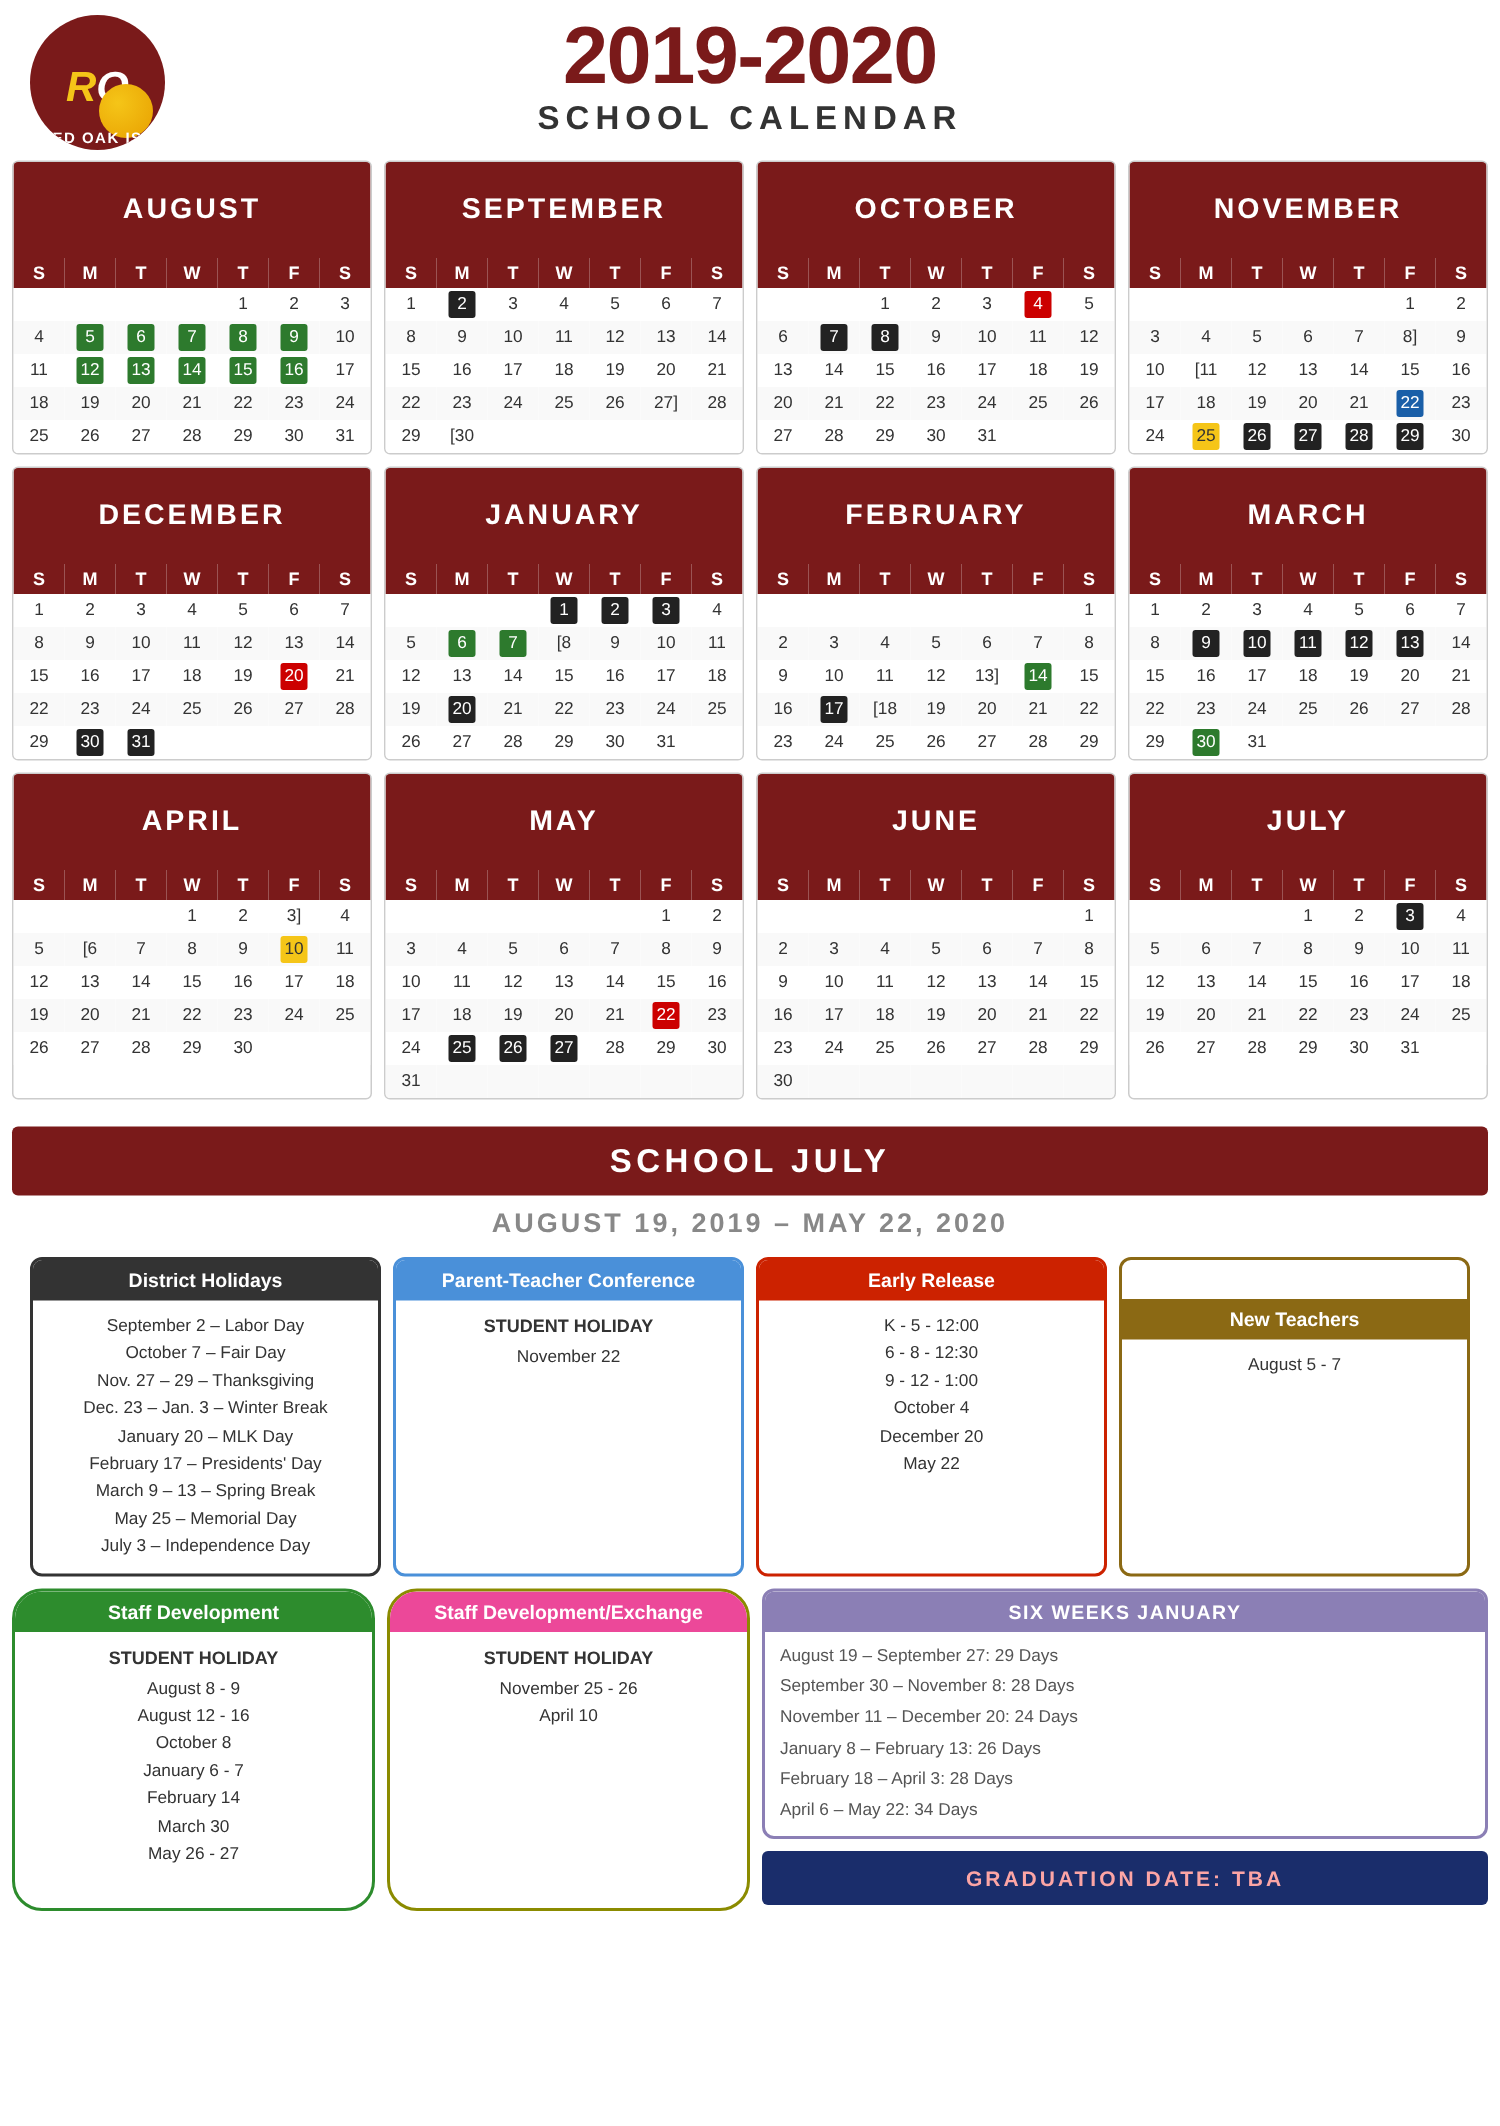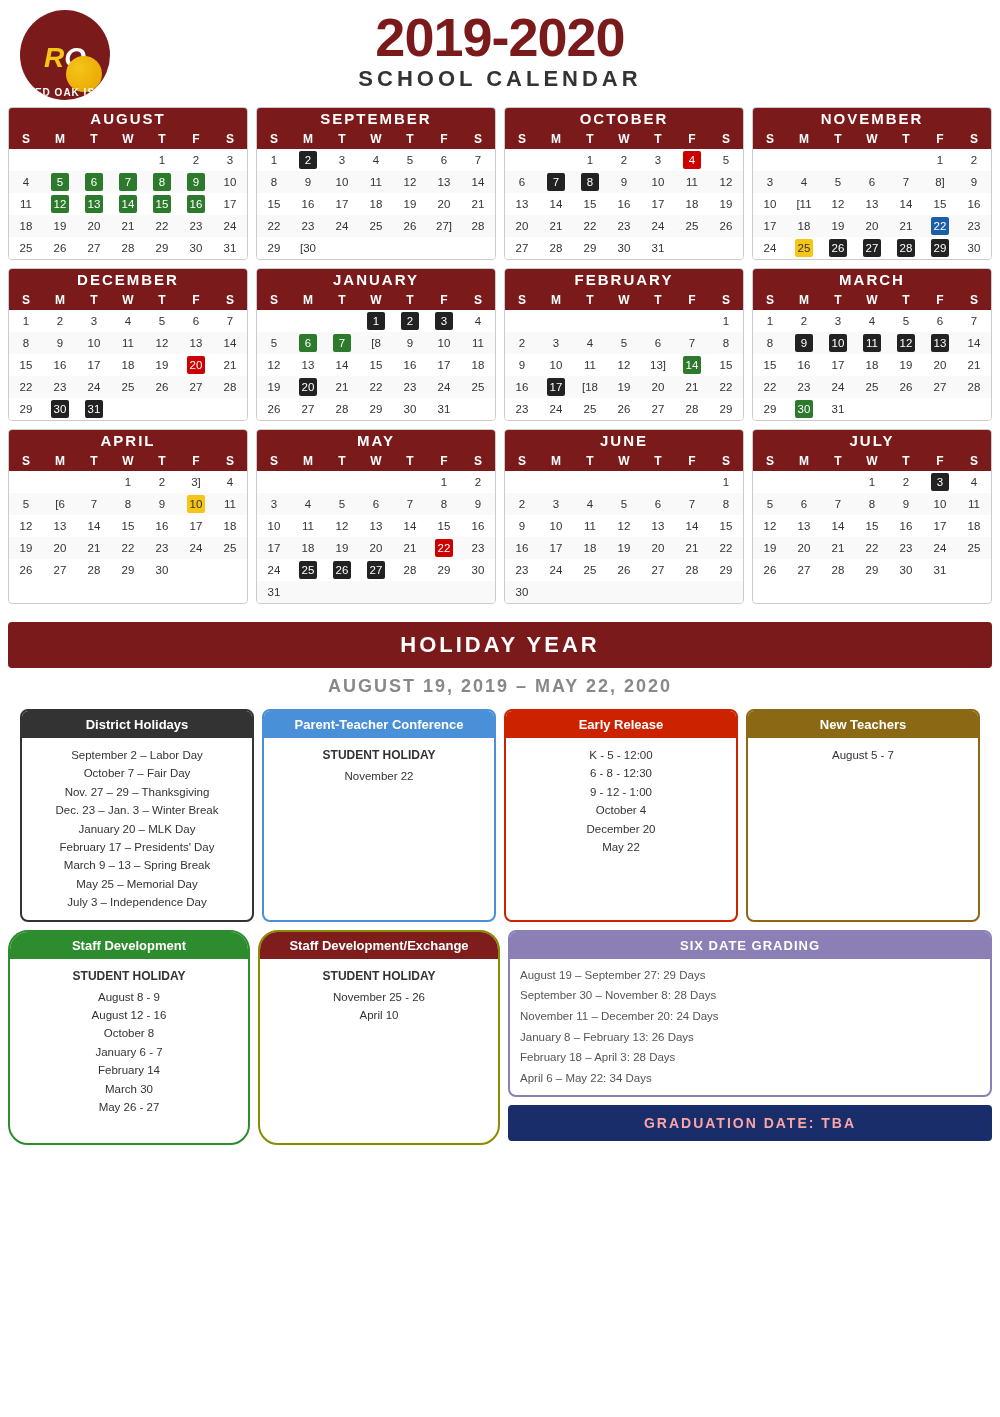--- a/index.html
+++ b/index.html
@@ -13,21 +13,21 @@
     .logo-ro span { color: #f5c518; }
     .logo-ball { width: 36px; height: 36px; background: radial-gradient(circle at 35% 35%, #f5c518, #e8a000); border-radius: 50%; position: absolute; bottom: 8px; right: 8px; }
     .logo-text { font-size: 10px; color: #fff; position: absolute; bottom: 2px; left: 50%; transform: translateX(-50%); white-space: nowrap; font-weight: bold; letter-spacing: 1px; }
     .title-area { text-align: center; }
     .main-title { font-size: 54px; font-weight: 900; color: #7a1a1a; letter-spacing: -1px; line-height: 1; }
     .sub-title { font-size: 22px; font-weight: 700; color: #333; letter-spacing: 4px; margin-top: 2px; }
 
     
     .calendar-grid { display: grid; grid-template-columns: repeat(4, 1fr); gap: 8px; padding: 10px 8px; }
     .month-cal { border: 1px solid #ccc; border-radius: 4px; overflow: hidden; }
-    .month-header { background: #7a1a1a; color: #fff; text-align: center; font-size: 15px; font-weight: 800; padding: 2px 0; letter-spacing: 2px; }
+    .month-header { background: #7a1a1a; color: #fff; text-align: center; font-size: 19px; font-weight: 800; padding: 21px 0; letter-spacing: 2px; }
     .cal-table { width: 100%; border-collapse: collapse; font-size: 12px; }
     .cal-table thead tr { background: #7a1a1a; }
     .cal-table thead th { color: #fff; text-align: center; padding: 3px 0; font-weight: 700; width: 14.28%; }
     .cal-table tbody td { text-align: center; padding: 2px 1px; color: #333; font-size: 11.5px; vertical-align: middle; height: 22px; }
     .cal-table tbody tr:nth-child(even) { background: #f9f9f9; }
     .cal-table tbody tr:nth-child(odd) { background: #fff; }
 
     
     .cell-dark { background: #222 !important; color: #fff !important; border-radius: 2px; display: inline-block; width: 18px; height: 18px; line-height: 18px; }
     .cell-green { background: #2d7a2d !important; color: #fff !important; border-radius: 2px; display: inline-block; width: 18px; height: 18px; line-height: 18px; }
@@ -43,35 +43,35 @@
     
     .info-grid { display: grid; grid-template-columns: repeat(4, 1fr); gap: 8px; padding: 0 20px 8px; }
     .info-box { border-radius: 8px; overflow: hidden; border: 2px solid #ccc; }
     .info-box-header { text-align: center; padding: 6px 4px; font-size: 13px; font-weight: 700; color: #fff; }
     .info-box-body { padding: 8px 6px; text-align: center; font-size: 11.5px; color: #333; line-height: 1.6; }
     .info-box-body strong { display: block; font-size: 12px; font-weight: 800; margin-bottom: 2px; }
 
     .hdr-dark { background: #333; }
     .hdr-blue { background: #4a90d9; }
     .hdr-red { background: #cc2200; }
-    .hdr-brown { background: #8b6914; }
+    .hdr-brown { background: #8b6914; margin-top: 26px; }
     .border-dark { border-color: #333; }
     .border-blue { border-color: #4a90d9; }
     .border-red { border-color: #cc2200; }
     .border-brown { border-color: #8b6914; }
 
     
     .bottom-grid { display: grid; grid-template-columns: 1fr 1fr 2fr; gap: 8px; padding: 0 8px 8px; }
     .info-box2 { border-radius: 20px; overflow: hidden; border: 2px solid #737373; }
     .info-box2-header { text-align: center; padding: 6px 4px; font-size: 13px; font-weight: 700; color: #fff; }
     .info-box2-body { padding: 8px 6px; text-align: center; font-size: 11.5px; color: #333; line-height: 1.6; }
     .info-box2-body strong { display: block; font-size: 12px; font-weight: 800; margin-bottom: 2px; }
 
     .hdr-green { background: #2d8c2d; }
-    .hdr-olive { background: #7f1d1d; }
+    .hdr-olive { background: #ec4899; }
     .border-green { border-color: #2d8c2d; }
     .border-olive { border-color: #8b8b00; }
 
     .six-weeks-box { border-radius: 8px; overflow: hidden; border: 2px solid #8b7fb5; }
     .six-weeks-header { background: #8b7fb5; color: #fff; text-align: center; padding: 6px; font-size: 13px; font-weight: 700; letter-spacing: 1px; }
     .six-weeks-body { padding: 6px 10px; font-size: 11.5px; color: #555; line-height: 1.8; }
 
     .graduation-box { background: #1a2d6b; color: #fca5a5; text-align: center; padding: 10px; font-size: 14px; font-weight: 700; letter-spacing: 2px; border-radius: 4px; margin: 4px 0; }
 
     .right-col { display: flex; flex-direction: column; gap: 4px; }
@@ -865,21 +865,21 @@
             <td class="">29</td>
             <td class="">30</td>
             <td class="">31</td>
             <td></td>
           </tr>
         </tbody>
       </table>
     </div>
   </div>
 
-<div class="school-year-banner">HOLIDAY YEAR</div>
+<div class="school-year-banner">SCHOOL JULY</div>
 <div class="school-year-dates">AUGUST 19, 2019 – MAY 22, 2020</div>
 
 <div class="info-grid">
   <div class="info-box border-dark">
     <div class="info-box-header hdr-dark">District Holidays</div>
     <div class="info-box-body">
       <span id="dh-text">September 2 – Labor Day<br>October 7 – Fair Day<br>Nov. 27 – 29 – Thanksgiving<br>Dec. 23 – Jan. 3 – Winter Break<br>January 20 – MLK Day<br>February 17 – Presidents' Day<br>March 9 – 13 – Spring Break<br>May 25 – Memorial Day<br>July 3 – Independence Day</span>
     </div>
   </div>
   <div class="info-box border-blue">
@@ -915,21 +915,21 @@
   </div>
   <div class="info-box2 border-olive">
     <div class="info-box2-header hdr-olive">Staff Development/Exchange</div>
     <div class="info-box2-body">
       <strong>STUDENT HOLIDAY</strong>
       <span id="sde-text">November 25 - 26<br>April 10</span>
     </div>
   </div>
   <div class="right-col">
     <div class="six-weeks-box">
-      <div class="six-weeks-header">SIX DATE GRADING</div>
+      <div class="six-weeks-header">SIX WEEKS JANUARY</div>
       <div class="six-weeks-body" id="sw-body">
           <div>August 19 – September 27:  29 Days</div>
           <div>September 30 – November 8:  28 Days</div>
           <div>November 11 – December 20:  24 Days</div>
           <div>January 8 – February 13:  26 Days</div>
           <div>February 18 – April 3:  28 Days</div>
           <div>April 6 – May 22:  34 Days</div>
         </div>
     </div>
     <div class="graduation-box">GRADUATION DATE: TBA</div>

